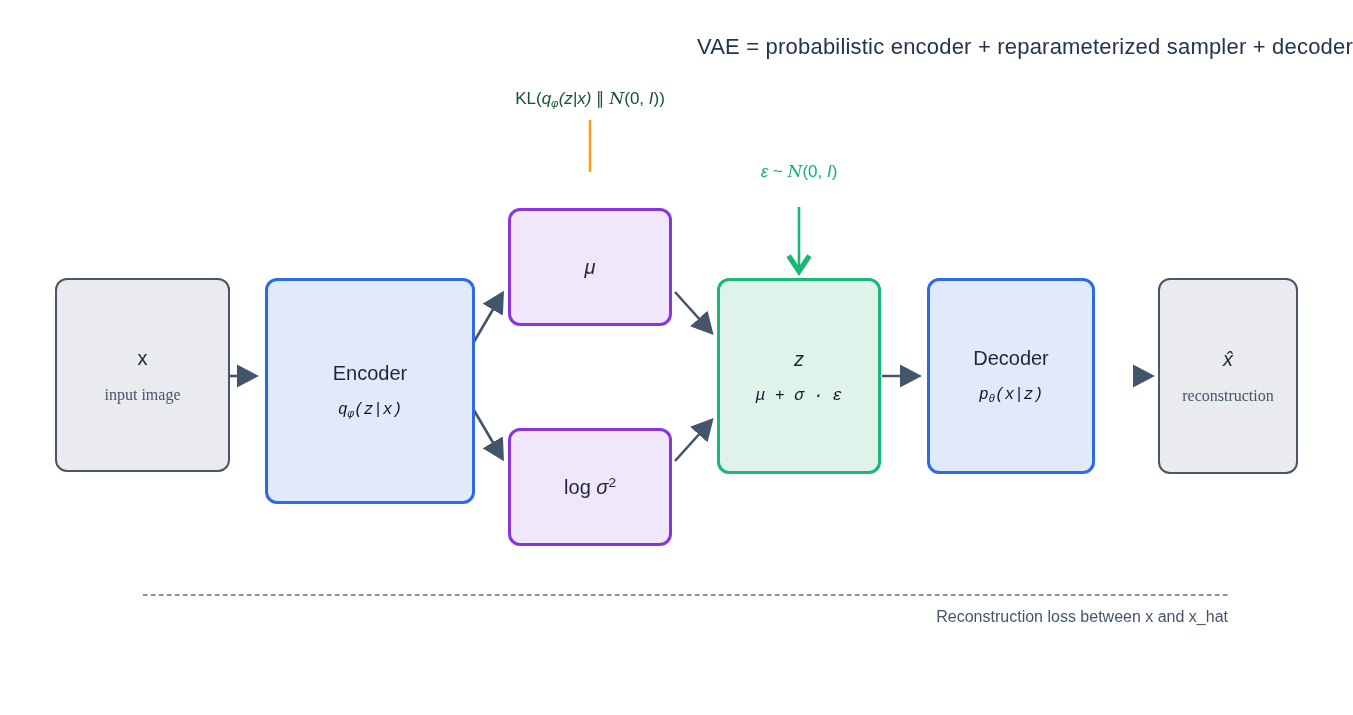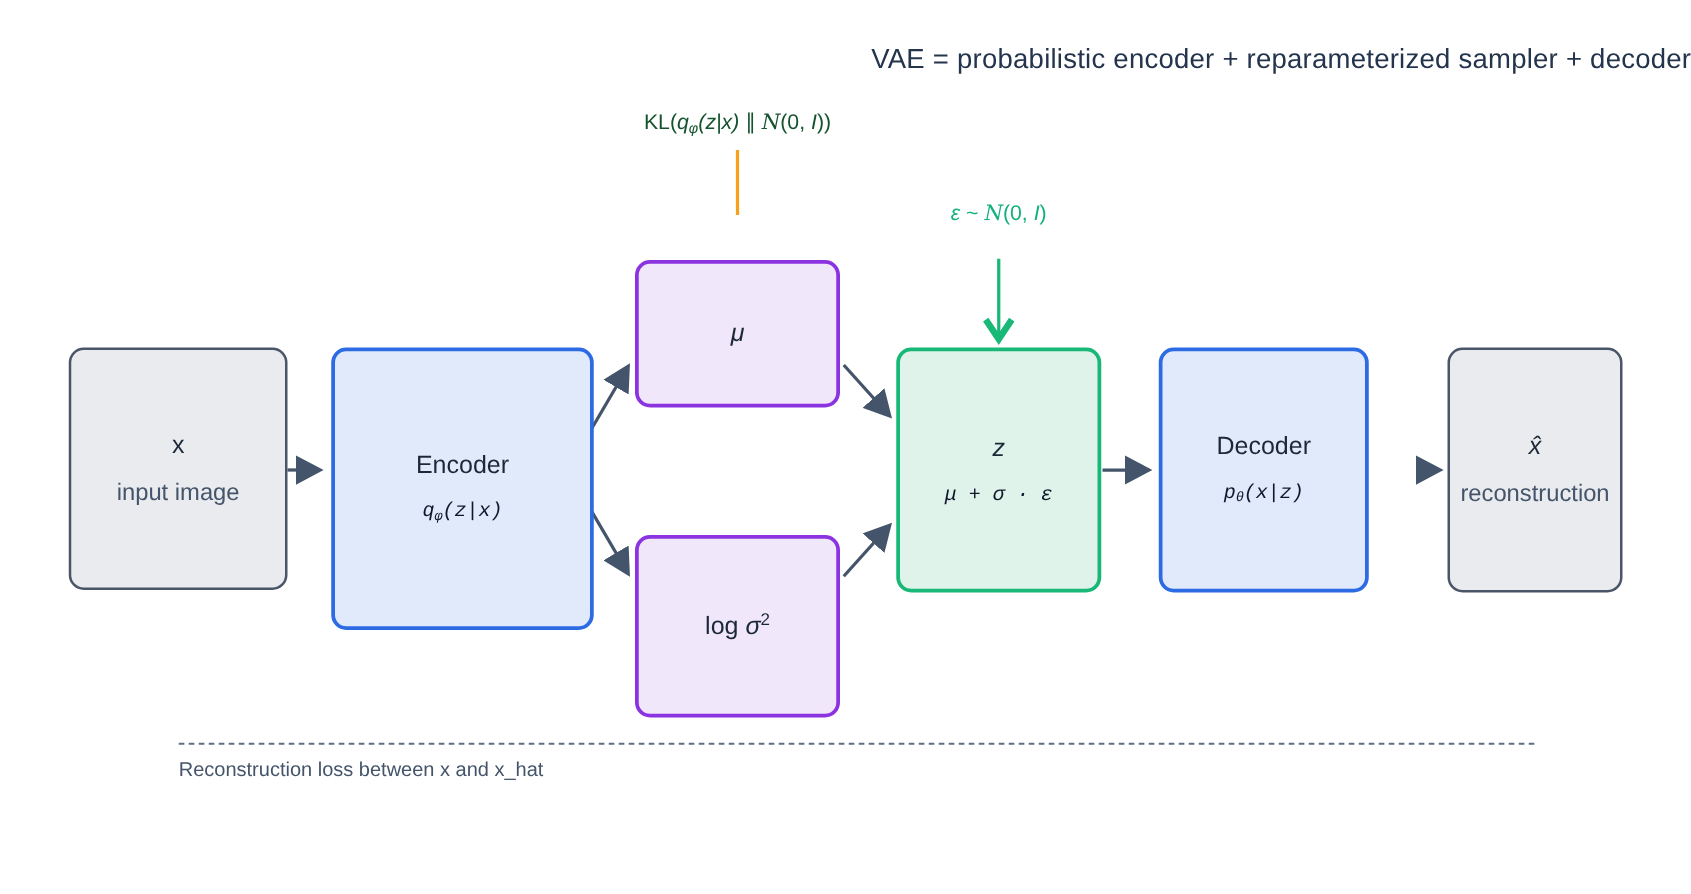--- a/index.html
+++ b/index.html
@@ -16,30 +16,30 @@
   .annotation.eps{left:719px;top:161px;width:160px;color:#12b17e;}
   .node{
     position:absolute;border-radius:12px;box-sizing:border-box;
     display:flex;flex-direction:column;align-items:center;justify-content:center;gap:16px;
   }
   .node.gray{background:#e9ebee;border:2.5px solid #4a5568;}
   .node.blue{background:#e1eafb;border:3px solid #2d6be4;}
   .node.purple{background:#f1e7fb;border:3px solid #8b33e0;}
   .node.green{background:#e0f3ea;border:3px solid #18b877;}
   .node-title{font-size:20px;color:#1c2737;}
-  .node-sub{font-size:19px;color:#44546a;}
+  .node-sub{font-size:16px;color:#44546a;font-family:Liberation Serif, serif;}
   .formula{font-size:16px;color:#0f172a;font-family:Liberation Mono, monospace;}
   .seg-n{font-style:normal;}
   .seg-i{font-style:italic;}
   .seg-sub{font-style:italic;font-size:0.68em;vertical-align:-0.28em;}
   .seg-sup{font-size:0.68em;vertical-align:0.55em;}
   .seg-script{font-family:"DejaVu Serif","Liberation Serif",serif;font-style:italic;}
   #arrows{position:absolute;left:0;top:0;}
   .footer-label{
-    position:absolute;left:143px;top:608px;width:1085px;text-align:left;
+    position:absolute;left:143px;top:608px;width:1085px;text-align:right;
     font-size:16px;color:#44546a;
   }
 </style>
 </head>
 <body>
 
 <div id="canvas">
 
   <div class="diagram-title">VAE = probabilistic encoder + reparameterized sampler + decoder</div>
 
@@ -74,21 +74,21 @@
 
   <div class="node blue" style="left:265px;top:278px;width:210px;height:226px">
     <div class="node-title">Encoder</div>
     <div class="formula"><span class="seg-i">q</span><span class="seg-sub">φ</span><span class="seg-i">(z|x)</span></div>
   </div>
 
   <div class="node purple" style="left:508px;top:208px;width:164px;height:118px">
     <div class="node-title"><span class="seg-i">μ</span></div>
   </div>
 
-  <div class="node purple" style="left:508px;top:428px;width:164px;height:146px">
+  <div class="node purple" style="left:508px;top:428px;width:164px;height:118px">
     <div class="node-title"><span class="seg-n">log </span><span class="seg-i">σ</span><span class="seg-sup">2</span></div>
   </div>
 
   <div class="node green" style="left:717px;top:278px;width:164px;height:196px">
     <div class="node-title"><span class="seg-i">z</span></div>
     <div class="formula"><span class="seg-i">μ + σ · ε</span></div>
   </div>
 
   <div class="node blue" style="left:927px;top:278px;width:168px;height:196px">
     <div class="node-title">Decoder</div>

